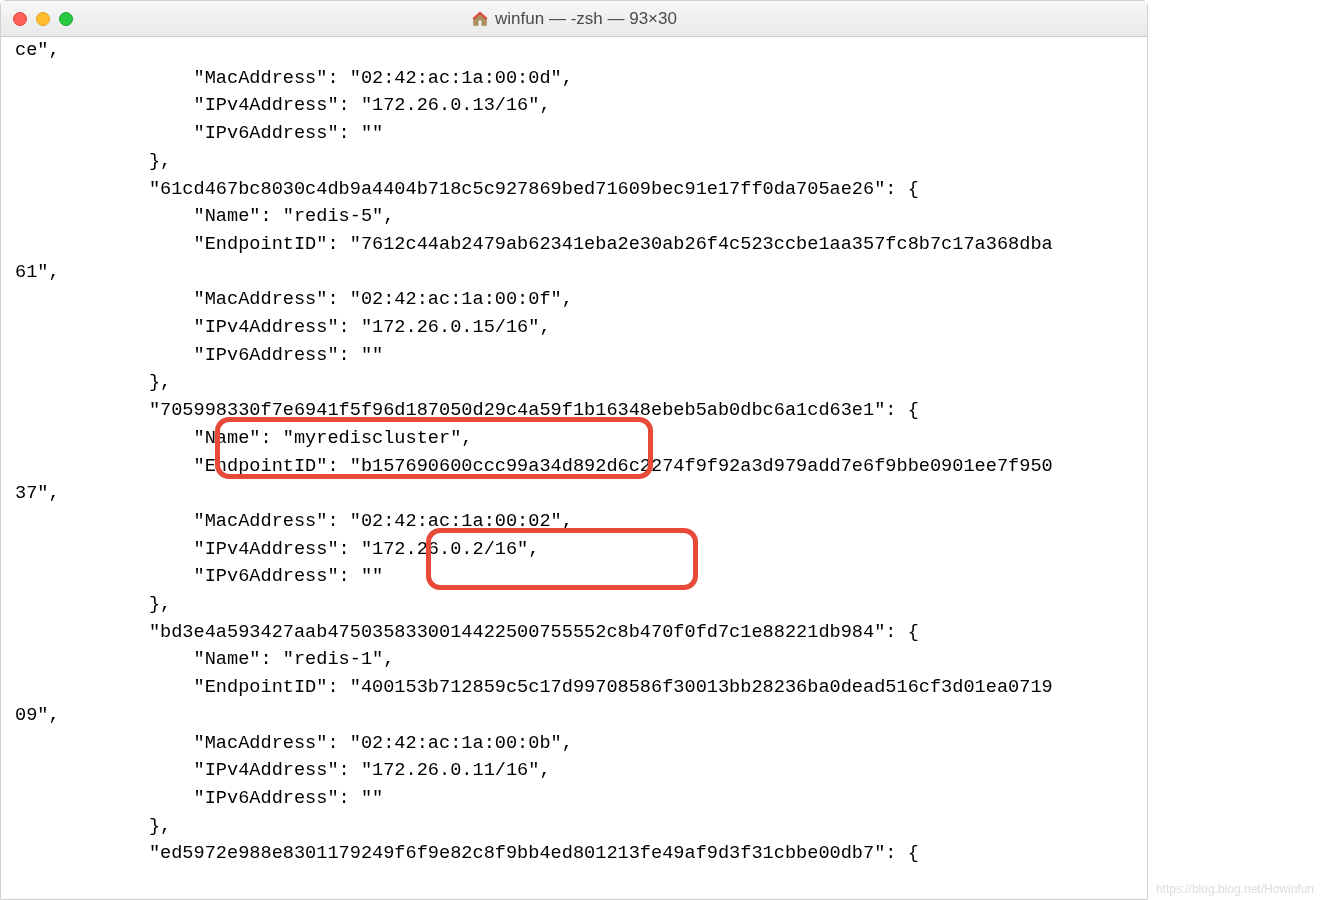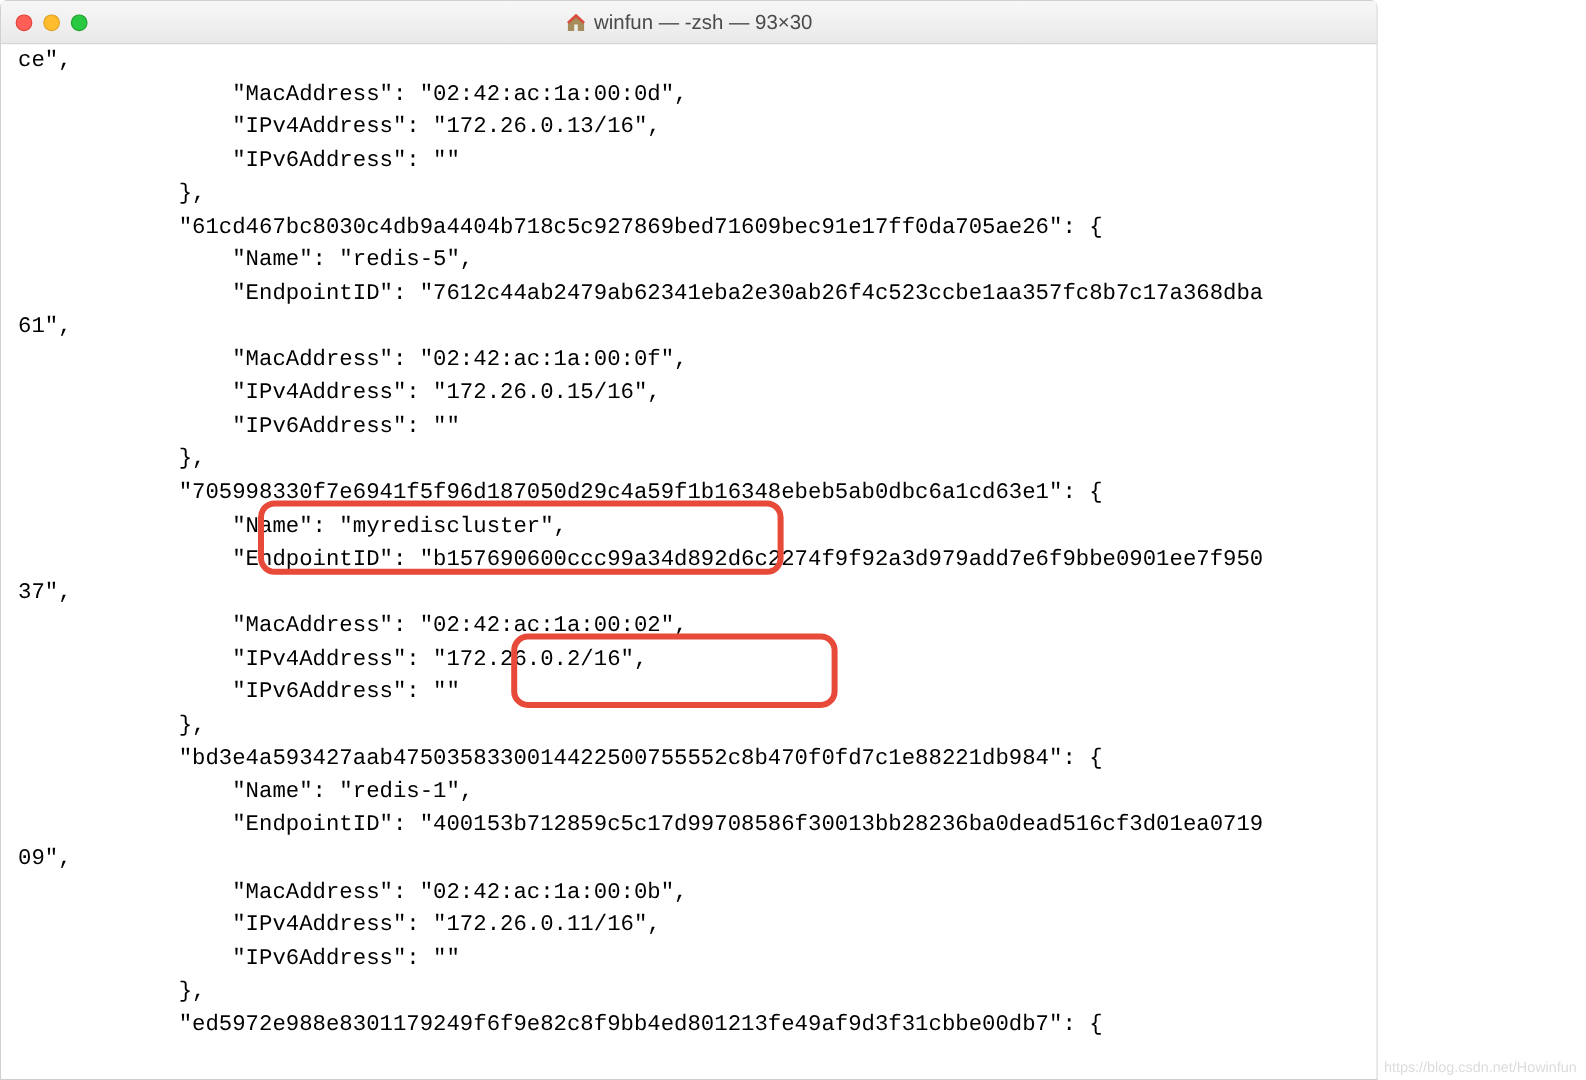--- a/index.html
+++ b/index.html
@@ -84,13 +84,13 @@
                 "IPv6Address": ""
             },
             "ed5972e988e8301179249f6f9e82c8f9bb4ed801213fe49af9d3f31cbbe00db7": {</pre>
 
     <div class="annot" style="left:214px; top:380px; width:438px; height:62px;"></div>
     <div class="annot" style="left:425px; top:491px; width:272px; height:62px;"></div>
   </div>
 
 </div>
 
-<span class="wm">https://blog.csdn.net/Howinfun</span>
+<span class="wm">https://blog.blog.net/Howinfun</span>
 
 </body></html>

